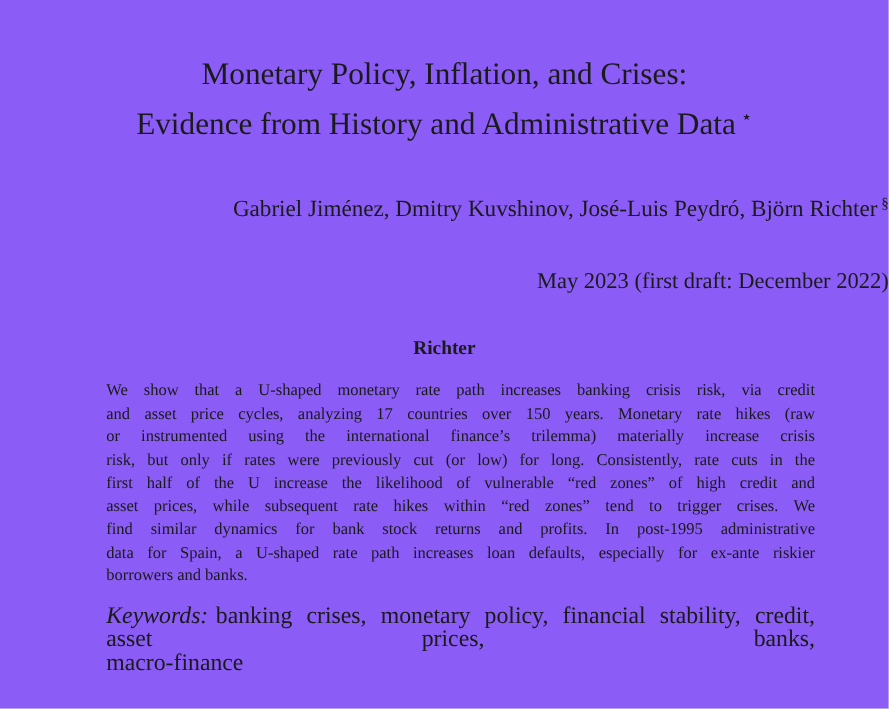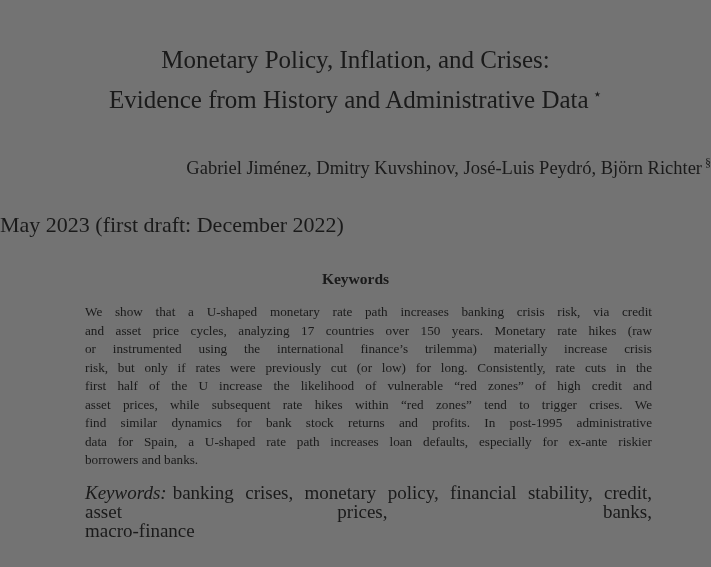--- a/index.html
+++ b/index.html
@@ -4,21 +4,21 @@
 <style>
   html, body {
     margin: 0;
     padding: 0;
     background: #ffffff;
   }
   .page {
     position: relative;
     width: 711px;
     height: 567px;
-    background: #737373;
+    background: #8b5cf6;
     color: #1a1a1a;
     font-family: "Liberation Serif", "DejaVu Serif", serif;
     overflow: hidden;
     box-sizing: border-box;
   }
   .title-block {
     padding-top: 40px;
     text-align: center;
   }
   .title-line {
@@ -40,22 +40,22 @@
     white-space: nowrap;
   }
   .authors-line sup {
     font-size: 12px;
     vertical-align: super;
     line-height: 0;
     margin-left: 3px;
   }
   .date-line {
     margin-top: 33px;
-    text-align: left;
-    font-size: 22px;
+    text-align: right;
+    font-size: 18px;
     line-height: 23px;
   }
   .abstract-heading {
     margin-top: 33px;
     text-align: center;
     font-size: 15.5px;
     line-height: 19px;
     font-weight: bold;
   }
   .abstract-body {
@@ -97,21 +97,21 @@
 
   <div class="title-block">
     <div class="title-line">Monetary Policy, Inflation, and Crises:</div>
     <div class="title-line"><span>Evidence from History and Administrative Data</span><sup>⋆</sup></div>
   </div>
 
   <div class="authors-line"><span>Gabriel Jiménez, Dmitry Kuvshinov, José-Luis Peydró, Björn Richter</span><sup>§</sup></div>
 
   <div class="date-line">May 2023 (first draft: December 2022)</div>
 
-  <div class="abstract-heading">Keywords</div>
+  <div class="abstract-heading">Richter</div>
 
   <div class="abstract-body">
     <div class="abs-line">We show that a U-shaped monetary rate path increases banking crisis risk, via credit</div>
     <div class="abs-line">and asset price cycles, analyzing 17 countries over 150 years. Monetary rate hikes (raw</div>
     <div class="abs-line">or instrumented using the international finance’s trilemma) materially increase crisis</div>
     <div class="abs-line">risk, but only if rates were previously cut (or low) for long. Consistently, rate cuts in the</div>
     <div class="abs-line">first half of the U increase the likelihood of vulnerable “red zones” of high credit and</div>
     <div class="abs-line">asset prices, while subsequent rate hikes within “red zones” tend to trigger crises. We</div>
     <div class="abs-line">find similar dynamics for bank stock returns and profits. In post-1995 administrative</div>
     <div class="abs-line">data for Spain, a U-shaped rate path increases loan defaults, especially for ex-ante riskier</div>

